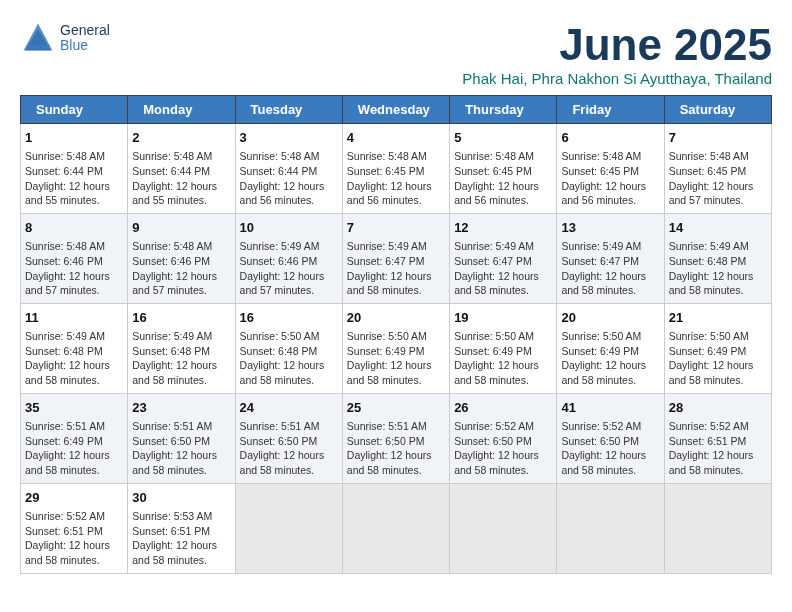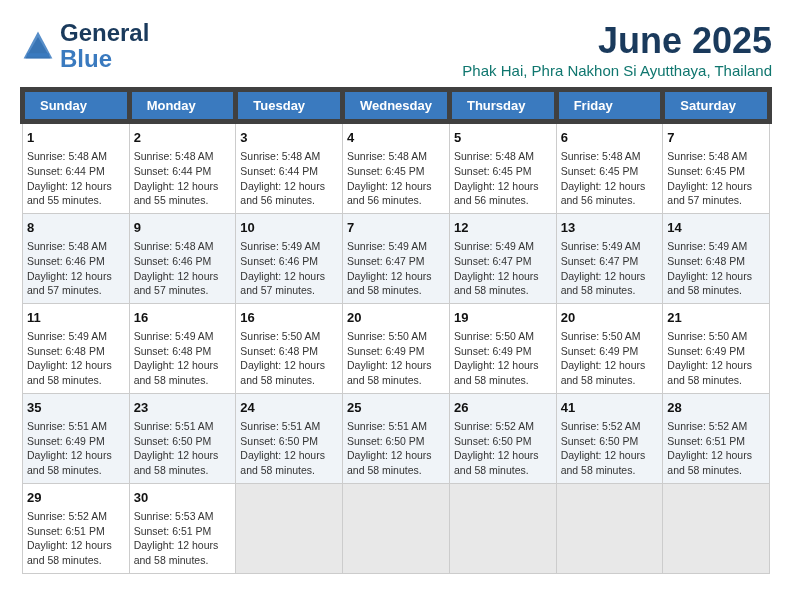--- a/index.html
+++ b/index.html
@@ -15,57 +15,57 @@
       justify-content: space-between;
       align-items: flex-start;
       margin-bottom: 8px;
     }
     .logo {
       display: flex;
       align-items: center;
       gap: 4px;
     }
     .logo-text {
-      font-size: 24px;
-      font-weight: bold;
+      font-size: 14px;
+      font-weight: normal;
       color: #1a3a5c;
       line-height: 1.1;
     }
     .logo-text span {
       color: #3a7abf;
     }
     .logo-icon {
       width: 36px;
       height: 36px;
     }
     .title-block {
       text-align: right;
     }
     .month-title {
-      font-size: 36px;
+      font-size: 44px;
       font-weight: bold;
       color: #1a3a5c;
     }
     .location-title {
       font-size: 15px;
       color: #0f766e;
     }
     .calendar {
       width: 100%;
       border-collapse: collapse;
       font-size: 11px;
     }
     .calendar th {
       background: #3a7abf;
       color: #fff;
       padding: 6px 15px;
       text-align: left;
       font-size: 13px;
       font-weight: bold;
-      border: 5px solid #404040;
+      border: 1px solid #404040;
     }
     .calendar td {
       vertical-align: top;
       padding: 5px 4px;
       border: 1px solid #ccc;
       min-height: 80px;
       width: calc(100% / 7);
       line-height: 1.4;
     }
     .calendar tr:nth-child(odd) td {

